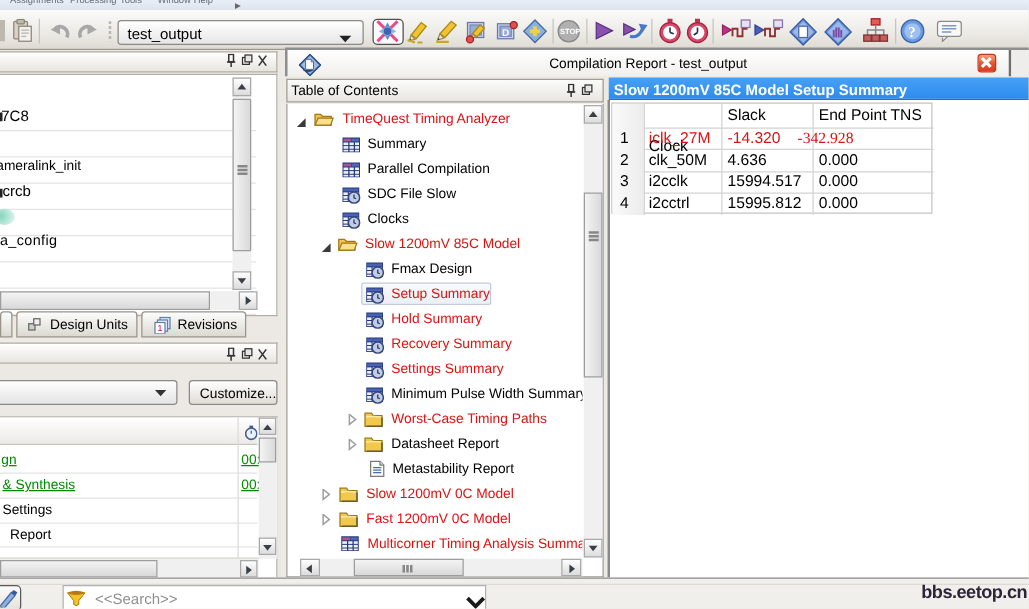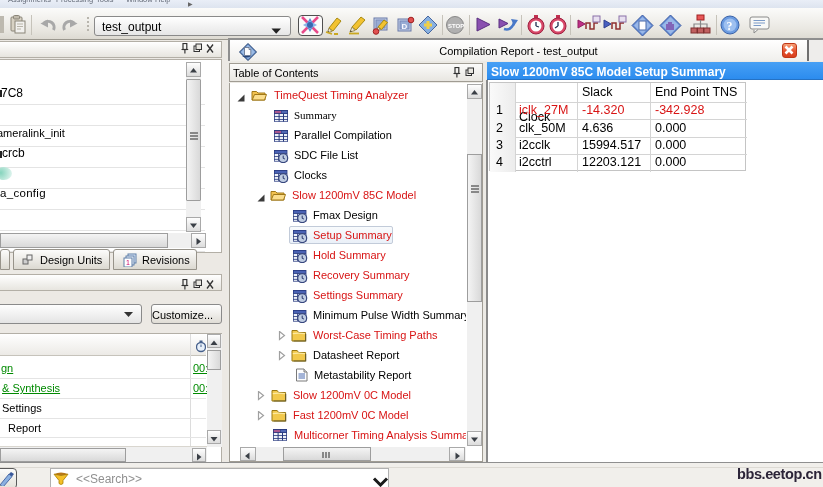--- a/index.html
+++ b/index.html
@@ -289,21 +289,21 @@
         <path d="M26 1.5 L32 9.5 M32 1.5 L26 9.5" stroke-width="1.3"></path>
       </g>
     </svg>
   </div>
 
   <div class="abs" style="left:-6px;top:31px;width:148px;height:20px;background:linear-gradient(#fefefe,#e4e4e4);border:1px solid #8a8a8a;border-radius:3px;">
     <svg class="abs" style="right:7px;top:7px;" width="10" height="6">
           <polygon points="0,0 9,0 4.5,5" fill="#333"></polygon>
         </svg>
   </div>
-  <div class="abs" style="left:151px;top:31px;width:71px;height:20px;background:linear-gradient(#fefefe,#e0ddd6);border:1px solid #8a8a8a;border-radius:3px;text-align:left;">
+  <div class="abs" style="left:151px;top:31px;width:71px;height:20px;background:linear-gradient(#fefefe,#e0ddd6);border:1px solid #8a8a8a;border-radius:3px;text-align:right;">
     <span class="txt11" style="line-height:18px;">Customize...</span>
   </div>
 
   <div class="abs" style="left:0;top:60px;width:222px;height:129px;background:#fff;border:1px solid #b3afa6;border-left:none;border-bottom:none;">
 
     <div class="abs" style="left:0;top:0;width:206px;height:22px;background:linear-gradient(#ffffff,#eceae6);border-bottom:1px solid #c6c3bb;"></div>
     <svg class="abs" style="left:196px;top:6px;" width="10" height="13">
           <circle cx="5" cy="7" r="4.5" fill="#e8f0fa" stroke="#46608c" stroke-width="1.3"></circle>
           <rect x="3.5" y="0.5" width="3" height="2" fill="#46608c"></rect>
           <path d="M5 7 L5 4.5" stroke="#46608c" stroke-width="1"></path>
@@ -379,29 +379,29 @@
         <svg class="abs" style="left:7px;top:10px" width="9" height="10">
               <use href="#arrowopen"></use>
             </svg>
         <svg class="abs" style="left:21px;top:5px" width="17" height="14">
               <use href="#openfolder"></use>
             </svg>
         <div class="abs red" style="left:44px;top:6px;">TimeQuest Timing Analyzer</div>
         <svg class="abs" style="left:43px;top:26px" width="16" height="14">
               <use href="#tableicon"></use>
             </svg>
-        <div class="abs" style="left:64px;top:26px;font-family:Liberation Serif, serif;">Summary</div>
+        <div class="abs" style="left:64px;top:26px;">Summary</div>
         <svg class="abs" style="left:43px;top:46px" width="16" height="14">
               <use href="#tableicon"></use>
             </svg>
         <div class="abs" style="left:64px;top:46px;">Parallel Compilation</div>
         <svg class="abs" style="left:43px;top:66px" width="16" height="14">
               <use href="#clocktable"></use>
             </svg>
-        <div class="abs" style="left:64px;top:66px;">SDC File List</div>
+        <div class="abs" style="left:64px;top:66px;">SDC File Slow</div>
         <svg class="abs" style="left:43px;top:86px" width="16" height="14">
               <use href="#clocktable"></use>
             </svg>
         <div class="abs" style="left:64px;top:86px;">Clocks</div>
         <svg class="abs" style="left:27px;top:110px" width="9" height="10">
               <use href="#arrowopen"></use>
             </svg>
         <svg class="abs" style="left:40px;top:105px" width="17" height="14">
               <use href="#openfolder"></use>
             </svg>
@@ -518,32 +518,32 @@
       <div class="abs" style="left:0;top:0;width:25px;height:89px;background:linear-gradient(90deg,#fafafa,#ececec);"></div>
       <div class="abs" style="left:25px;top:0;width:1px;height:89px;background:#d4d4d4;"></div>
 
       <div class="abs" style="left:29px;top:2px;margin-top:25px;">Clock</div>
       <div class="abs" style="left:92px;top:2px;">Slack</div>
       <div class="abs" style="left:165px;top:2px;">End Point TNS</div>
 
       <div class="abs" style="left:6px;top:20px;">1</div>
       <div class="abs red" style="left:29px;top:20px;">iclk_27M</div>
       <div class="abs red" style="left:92px;top:20px;">-14.320</div>
-      <div class="abs red" style="left:165px;top:20px;">-342.928</div>
+      <div class="abs red" style="left:148px;top:20px;font-family:Liberation Serif, serif;">-342.928</div>
       <div class="abs" style="left:6px;top:38px;">2</div>
       <div class="abs" style="left:29px;top:38px;">clk_50M</div>
       <div class="abs" style="left:92px;top:38px;">4.636</div>
       <div class="abs" style="left:165px;top:38px;">0.000</div>
       <div class="abs" style="left:6px;top:55px;">3</div>
       <div class="abs" style="left:29px;top:55px;">i2cclk</div>
       <div class="abs" style="left:92px;top:55px;">15994.517</div>
       <div class="abs" style="left:165px;top:55px;">0.000</div>
       <div class="abs" style="left:6px;top:72px;">4</div>
       <div class="abs" style="left:29px;top:72px;">i2cctrl</div>
-      <div class="abs" style="left:92px;top:72px;">12203.121</div>
+      <div class="abs" style="left:92px;top:72px;">15995.812</div>
       <div class="abs" style="left:165px;top:72px;">0.000</div>
     </div>
   </div>
 </div>
 
 <div class="abs" id="statusbar" style="left:0;top:462px;width:823px;height:25px;background:#f1efeb;border-top:1.5px solid #8f8f8f;">
   <div class="abs" style="left:0;top:4px;width:823px;border-top:1px solid #dddad4;"></div>
   <div class="abs" style="left:-4px;top:5px;width:21px;height:21px;background:linear-gradient(#fbfbfa,#e4e2da);border:1.5px solid #5a5a5a;border-radius:4px;">
     <svg class="abs" style="left:2px;top:2px" width="15" height="15">
           <path d="M1 14 L10 3 L13 5.5 L4 16 Z" fill="#8ab0e0" stroke="#4a6aa8"></path>

